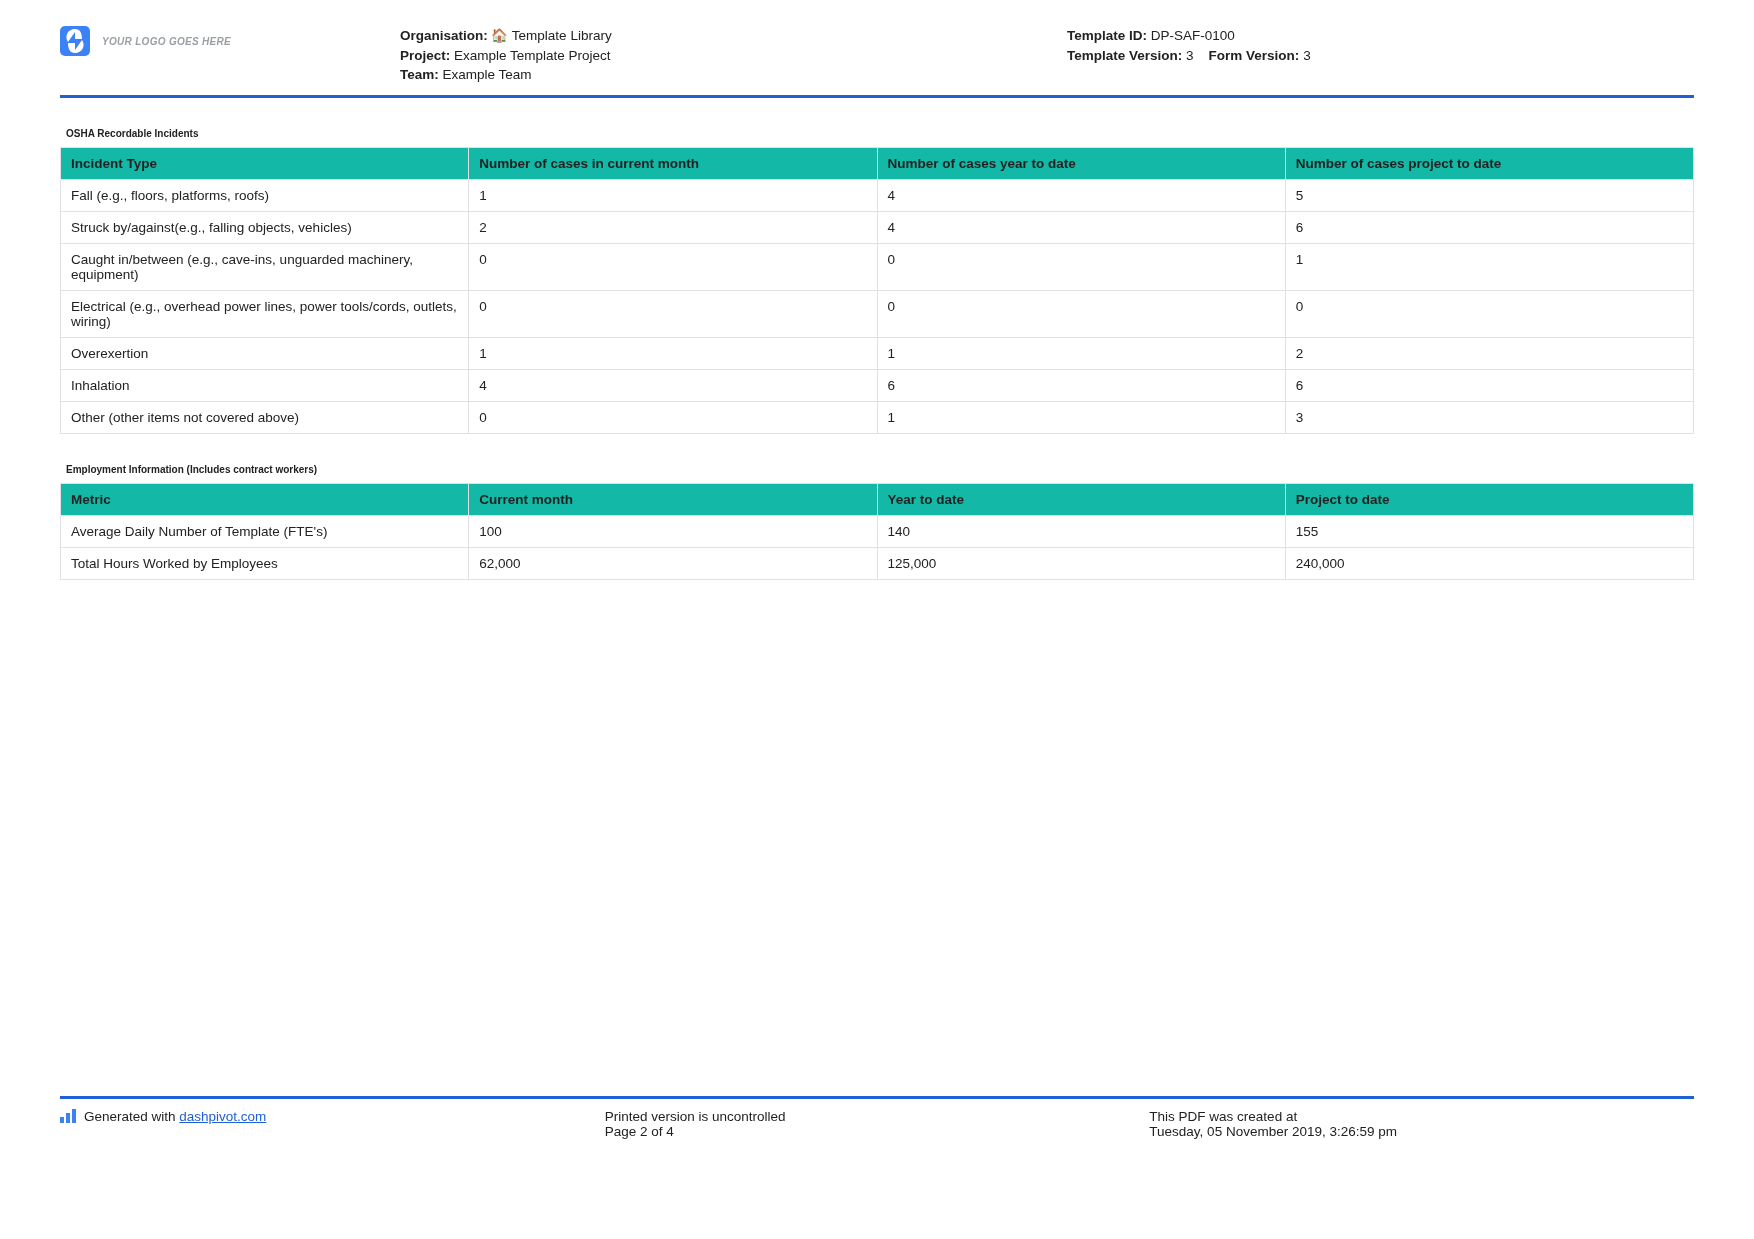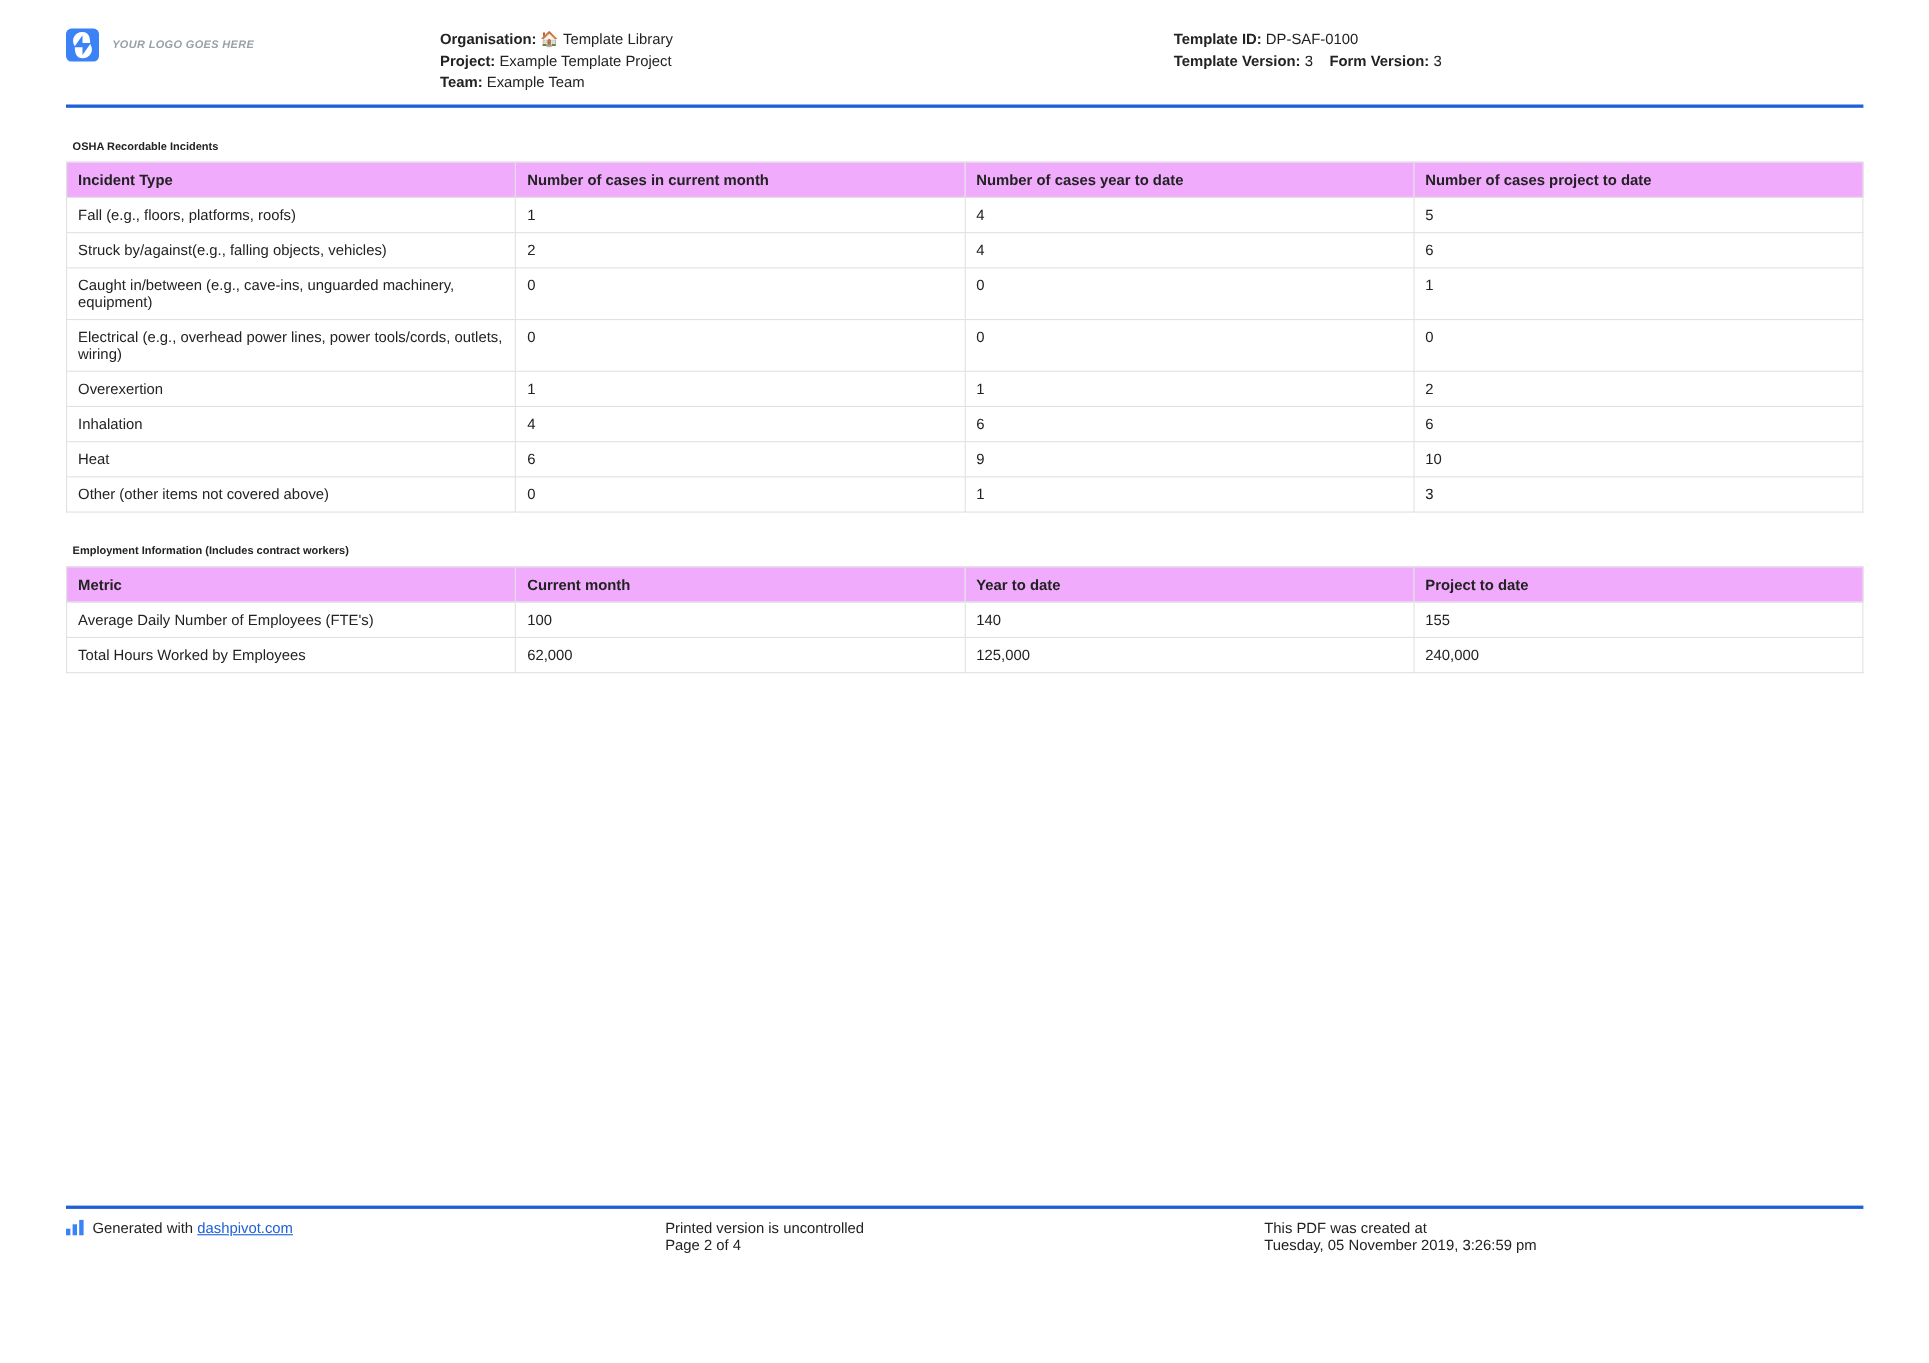--- a/index.html
+++ b/index.html
@@ -64,21 +64,21 @@
     font-size: 13.5px;
     table-layout: fixed;
   }
   table.data th, table.data td {
     border: 1px solid #e1e1e1;
     text-align: left;
     vertical-align: top;
     padding: 8px 10px;
   }
   table.data th {
-    background: #f0abfc;
+    background: #14b8a6;
     font-weight: bold;
   }
   table.data col.c1 { width: 296px; }
   table.data col.c2 { width: 296px; }
   table.data col.c3 { width: 296px; }
   table.data col.c4 { width: 296px; }
 
   .footer {
     position: absolute;
     left: 60px; right: 60px; bottom: 100px;
@@ -170,26 +170,20 @@
           <td>1</td>
           <td>2</td>
         </tr>
         <tr>
           <td>Inhalation</td>
           <td>4</td>
           <td>6</td>
           <td>6</td>
         </tr>
         <tr>
-          <td>Heat</td>
-          <td>6</td>
-          <td>9</td>
-          <td>10</td>
-        </tr>
-        <tr>
           <td>Other (other items not covered above)</td>
           <td>0</td>
           <td>1</td>
           <td>3</td>
         </tr>
       </tbody>
   </table>
 
   <div class="section-title">Employment Information (Includes contract workers)</div>
   <table class="data">
@@ -202,21 +196,21 @@
     <thead>
         <tr>
       <th>Metric</th>
       <th>Current month</th>
       <th>Year to date</th>
       <th>Project to date</th>
     </tr>
       </thead>
     <tbody id="employment-body">
         <tr>
-          <td>Average Daily Number of Employees (FTE's)</td>
+          <td>Average Daily Number of Template (FTE's)</td>
           <td>100</td>
           <td>140</td>
           <td>155</td>
         </tr>
         <tr>
           <td>Total Hours Worked by Employees</td>
           <td>62,000</td>
           <td>125,000</td>
           <td>240,000</td>
         </tr>

